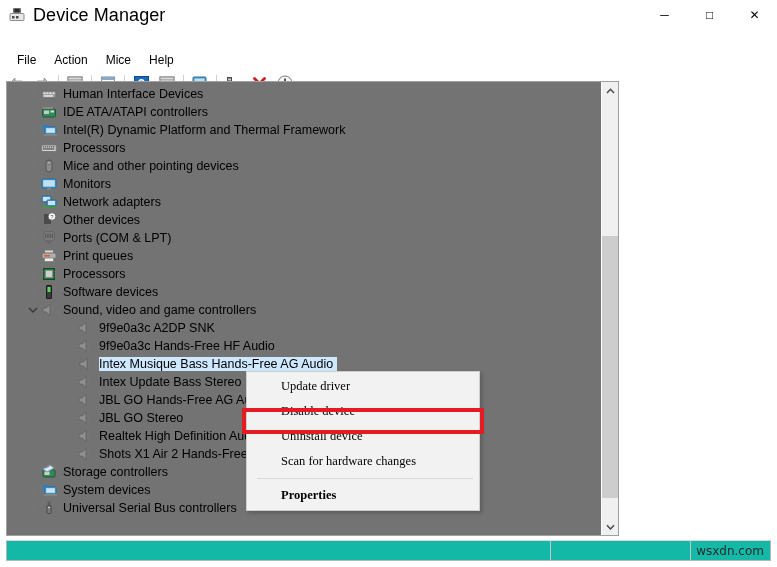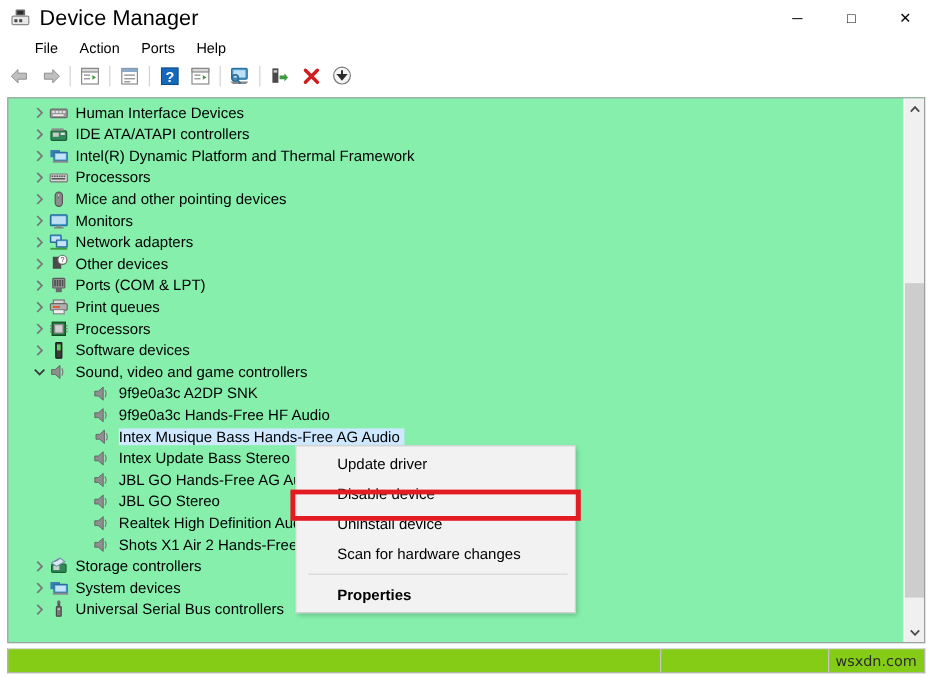--- a/index.html
+++ b/index.html
@@ -55,21 +55,22 @@
     border: none;
     cursor: default;
   }
 
   
   .menubar {
     height: 20px;
     background: #ffffff;
     display: flex;
     align-items: center;
-    padding-left: 20px;
+    padding-left: 8px;
+    margin-top: 20px;
   }
   .menu-item {
     font-size: 12px;
     color: #000;
     padding: 2px 9px;
     cursor: default;
   }
 
   
   .toolbar {
@@ -94,24 +95,24 @@
     height: 17px;
     background: #d3d3d3;
     margin: 0 3px;
   }
 
   
   .pane {
     position: absolute;
     left: 6px;
     top: 81px;
-    width: 765px;
+    width: 613px;
     height: 455px;
     border: 1px solid #a0a0a0;
-    background: #86efac;
+    background: #737373;
     box-sizing: border-box;
     overflow: hidden;
   }
   .tree {
     position: absolute;
     left: 0;
     top: 3px;
     right: 18px;
     bottom: 0;
   }
@@ -188,21 +189,21 @@
     cursor: default;
   }
 
   
   .statusbar {
     position: absolute;
     left: 6px;
     top: 540px;
     width: 765px;
     height: 21px;
-    background: #84cc16;
+    background: #14b8a6;
     border: 1px solid #b5b5b5;
     border-top: 1px solid #d9d9d9;
     box-sizing: border-box;
     display: flex;
     align-items: center;
     font-size: 11px;
     color: #000;
   }
   .sb-cell {
     height: 100%;
@@ -234,20 +235,21 @@
   }
   .ctx-item {
     height: 25px;
     display: flex;
     align-items: center;
     padding-left: 34px;
     font-size: 12.5px;
     color: #000;
     cursor: default;
     box-sizing: border-box;
+    font-family: Liberation Serif, serif;
   }
   .ctx-item.bold { font-weight: bold; }
   .ctx-sep {
     height: 1px;
     background: #d8d8d8;
     margin: 4px 6px 4px 10px;
   }
   .redbox {
     position: absolute;
     left: 242px;
@@ -277,21 +279,21 @@
   <div class="win-buttons">
     <button class="win-btn">─</button>
     <button class="win-btn">□</button>
     <button class="win-btn">✕</button>
   </div>
 </div>
 
 <div class="menubar">
   <div class="menu-item">File</div>
   <div class="menu-item">Action</div>
-  <div class="menu-item">Ports</div>
+  <div class="menu-item">Mice</div>
   <div class="menu-item">Help</div>
 </div>
 
 <div class="toolbar">
   <div class="tb-btn">
     <svg width="17" height="15" viewBox="0 0 17 15">
       <path d="M7 2 L1.5 7.5 L7 13 L7 10 L14 10 L14 5 L7 5 Z" fill="#bfbfbf" stroke="#8a8a8a" stroke-width="0.8"></path>
     </svg>
   </div>
   <div class="tb-btn">

